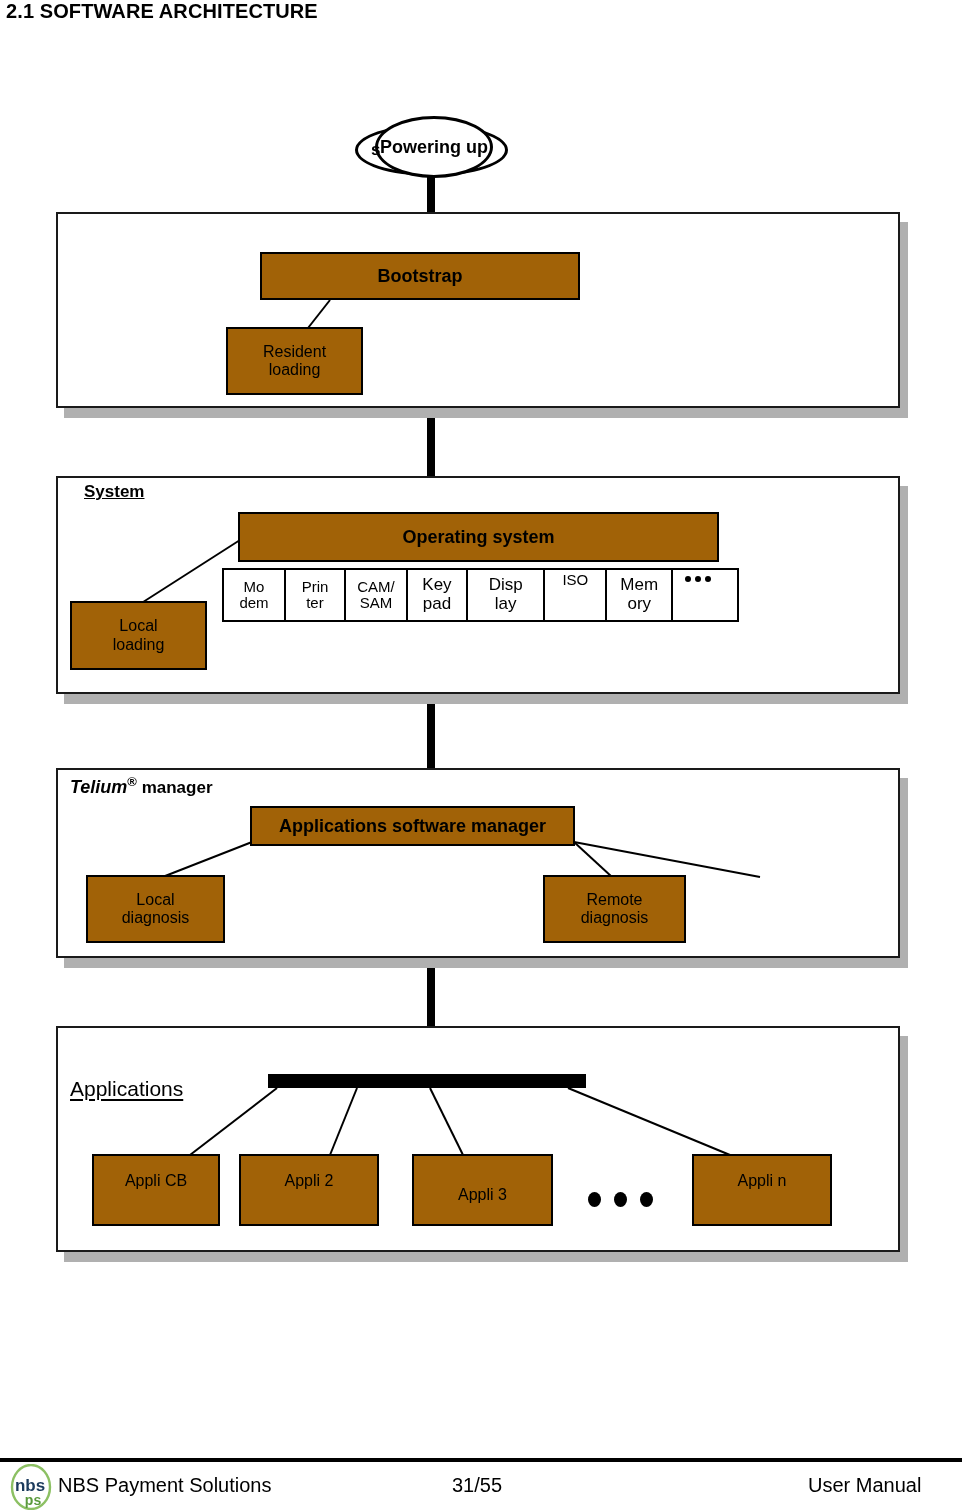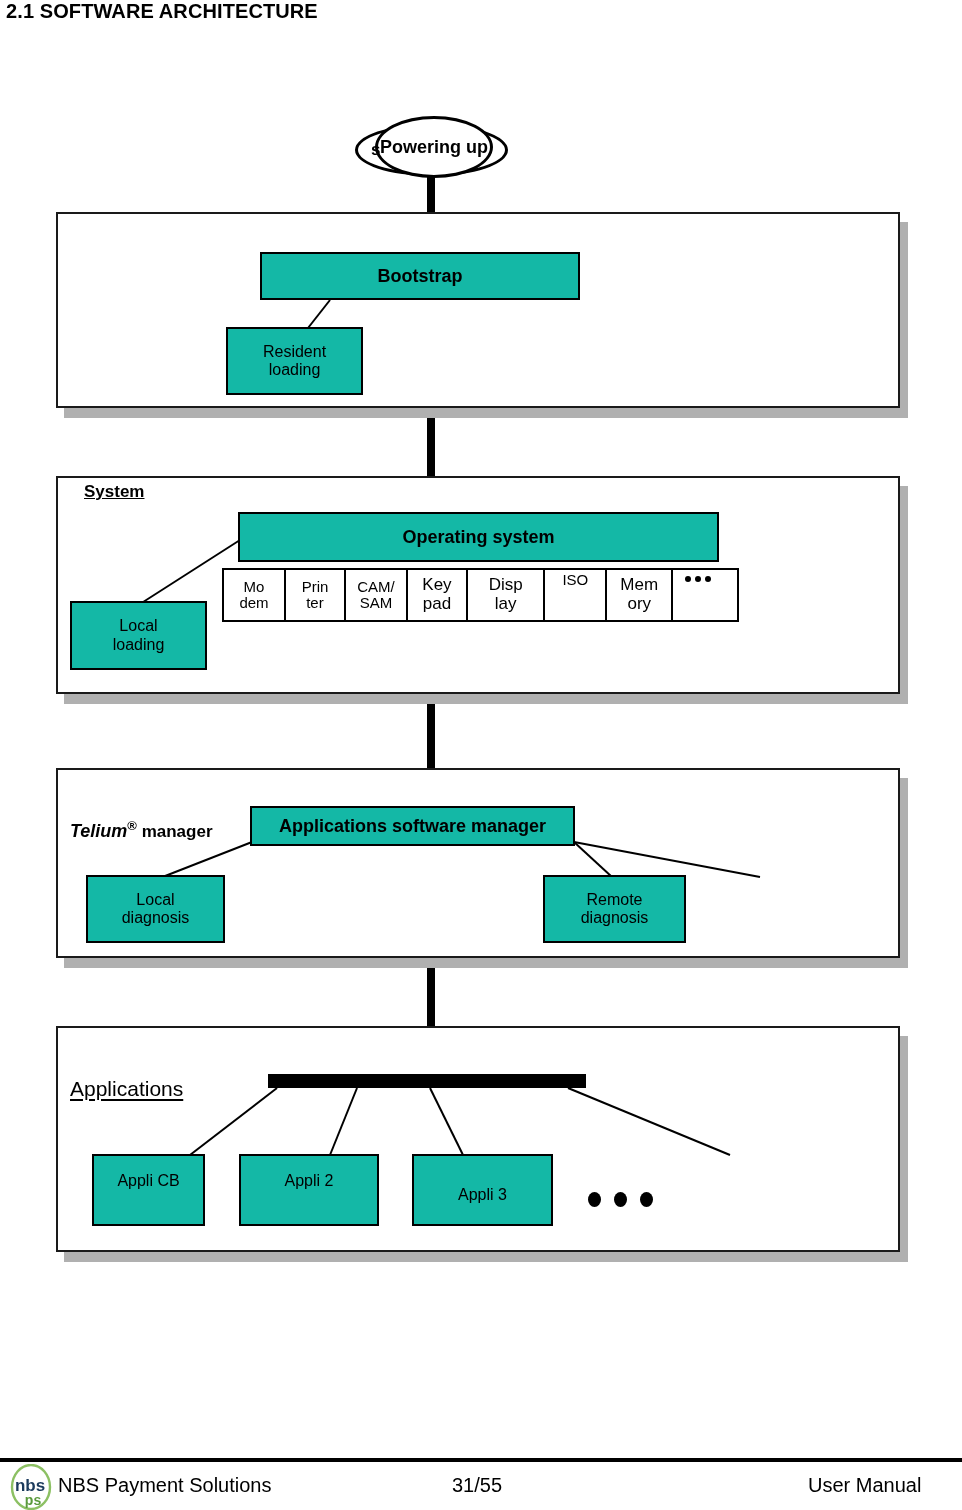--- a/index.html
+++ b/index.html
@@ -119,21 +119,21 @@
   .telium-mgr {
     font-style: normal;
     font-weight: bold;
     font-size: 17px;
   }
 
   
   .nbox {
     position: absolute;
     border: 2px solid #000;
-    background: #14b8a6;
+    background: #a16207;
     box-sizing: border-box;
     display: flex;
     align-items: center;
     justify-content: center;
     text-align: center;
     font-size: 16px;
     line-height: 1.15;
     z-index: 3;
   }
   .nbox.bold {
@@ -346,21 +346,21 @@
 
     <div class="nbox" style="left:70px; top:601px; width:137px; height:69px;">
       <div>
         <div>Local</div>
         <div>loading</div>
       </div>
     </div>
 
     <div class="panel-shadow" style="left:64px; top:778px; width:844px; height:190px;"></div>
     <div class="panel" style="left:56px; top:768px; width:844px; height:190px;"></div>
-    <div class="panel-title telium-title" style="left:70px; top:818px;">
+    <div class="panel-title telium-title" style="left:70px; top:774px;">
       <span class="telium-word">Telium</span><span class="telium-reg">®</span><span class="telium-mgr"> manager</span>
     </div>
 
     <div class="nbox bold" style="left:250px; top:806px; width:325px; height:40px;">Applications software manager</div>
 
     <div class="nbox" style="left:86px; top:875px; width:139px; height:68px;">
       <div>
         <div>Local</div>
         <div>diagnosis</div>
       </div>
@@ -373,32 +373,33 @@
       </div>
     </div>
 
 
     <div class="panel-shadow" style="left:64px; top:1036px; width:844px; height:226px;"></div>
     <div class="panel" style="left:56px; top:1026px; width:844px; height:226px;"></div>
     <div class="panel-title applications-title" style="left:70px; top:1077px;">Applications</div>
 
     <div class="hbar" style="left:268px; top:1074px; width:318px; height:14px;"></div>
 
-    <div class="nbox" style="left:92px; top:1154px; width:113px; height:72px; align-items:flex-start; padding-top:16px;">Appli CB</div>
+    <div class="nbox" style="left:92px; top:1154px; width:128px; height:72px; align-items:flex-start; padding-top:16px;">Appli CB</div>
 
     <div class="nbox" style="left:239px; top:1154px; width:140px; height:72px; align-items:flex-start; padding-top:16px;">Appli 2</div>
 
     <div class="nbox" style="left:412px; top:1154px; width:141px; height:72px; align-items:flex-start; padding-top:30px;">Appli 3</div>
 
     <div class="dots" style="left:588px; top:1192px;">
       <span></span>
         <span></span>
         <span></span>
     </div>
 
+    <div class="nbox" style="left:692px; top:1154px; width:140px; height:72px; align-items:flex-start; padding-top:16px;">Appli n</div>
 
   </div>
 
   <div id="footer-rule"></div>
   <div id="footer">
     <svg id="footer-logo" viewBox="0 0 44 46" xmlns="http://www.w3.org/2000/svg">
       <ellipse cx="22" cy="23" rx="19" ry="22" fill="none" stroke="#8cc063" stroke-width="2.4"></ellipse>
       <text x="21" y="27" font-family="Liberation Sans, sans-serif" font-size="17" font-weight="bold" fill="#1b3a5c" text-anchor="middle">nbs</text>
       <text x="24" y="41" font-family="Liberation Sans, sans-serif" font-size="14" font-weight="bold" fill="#5a9a3c" text-anchor="middle">ps</text>
     </svg>

